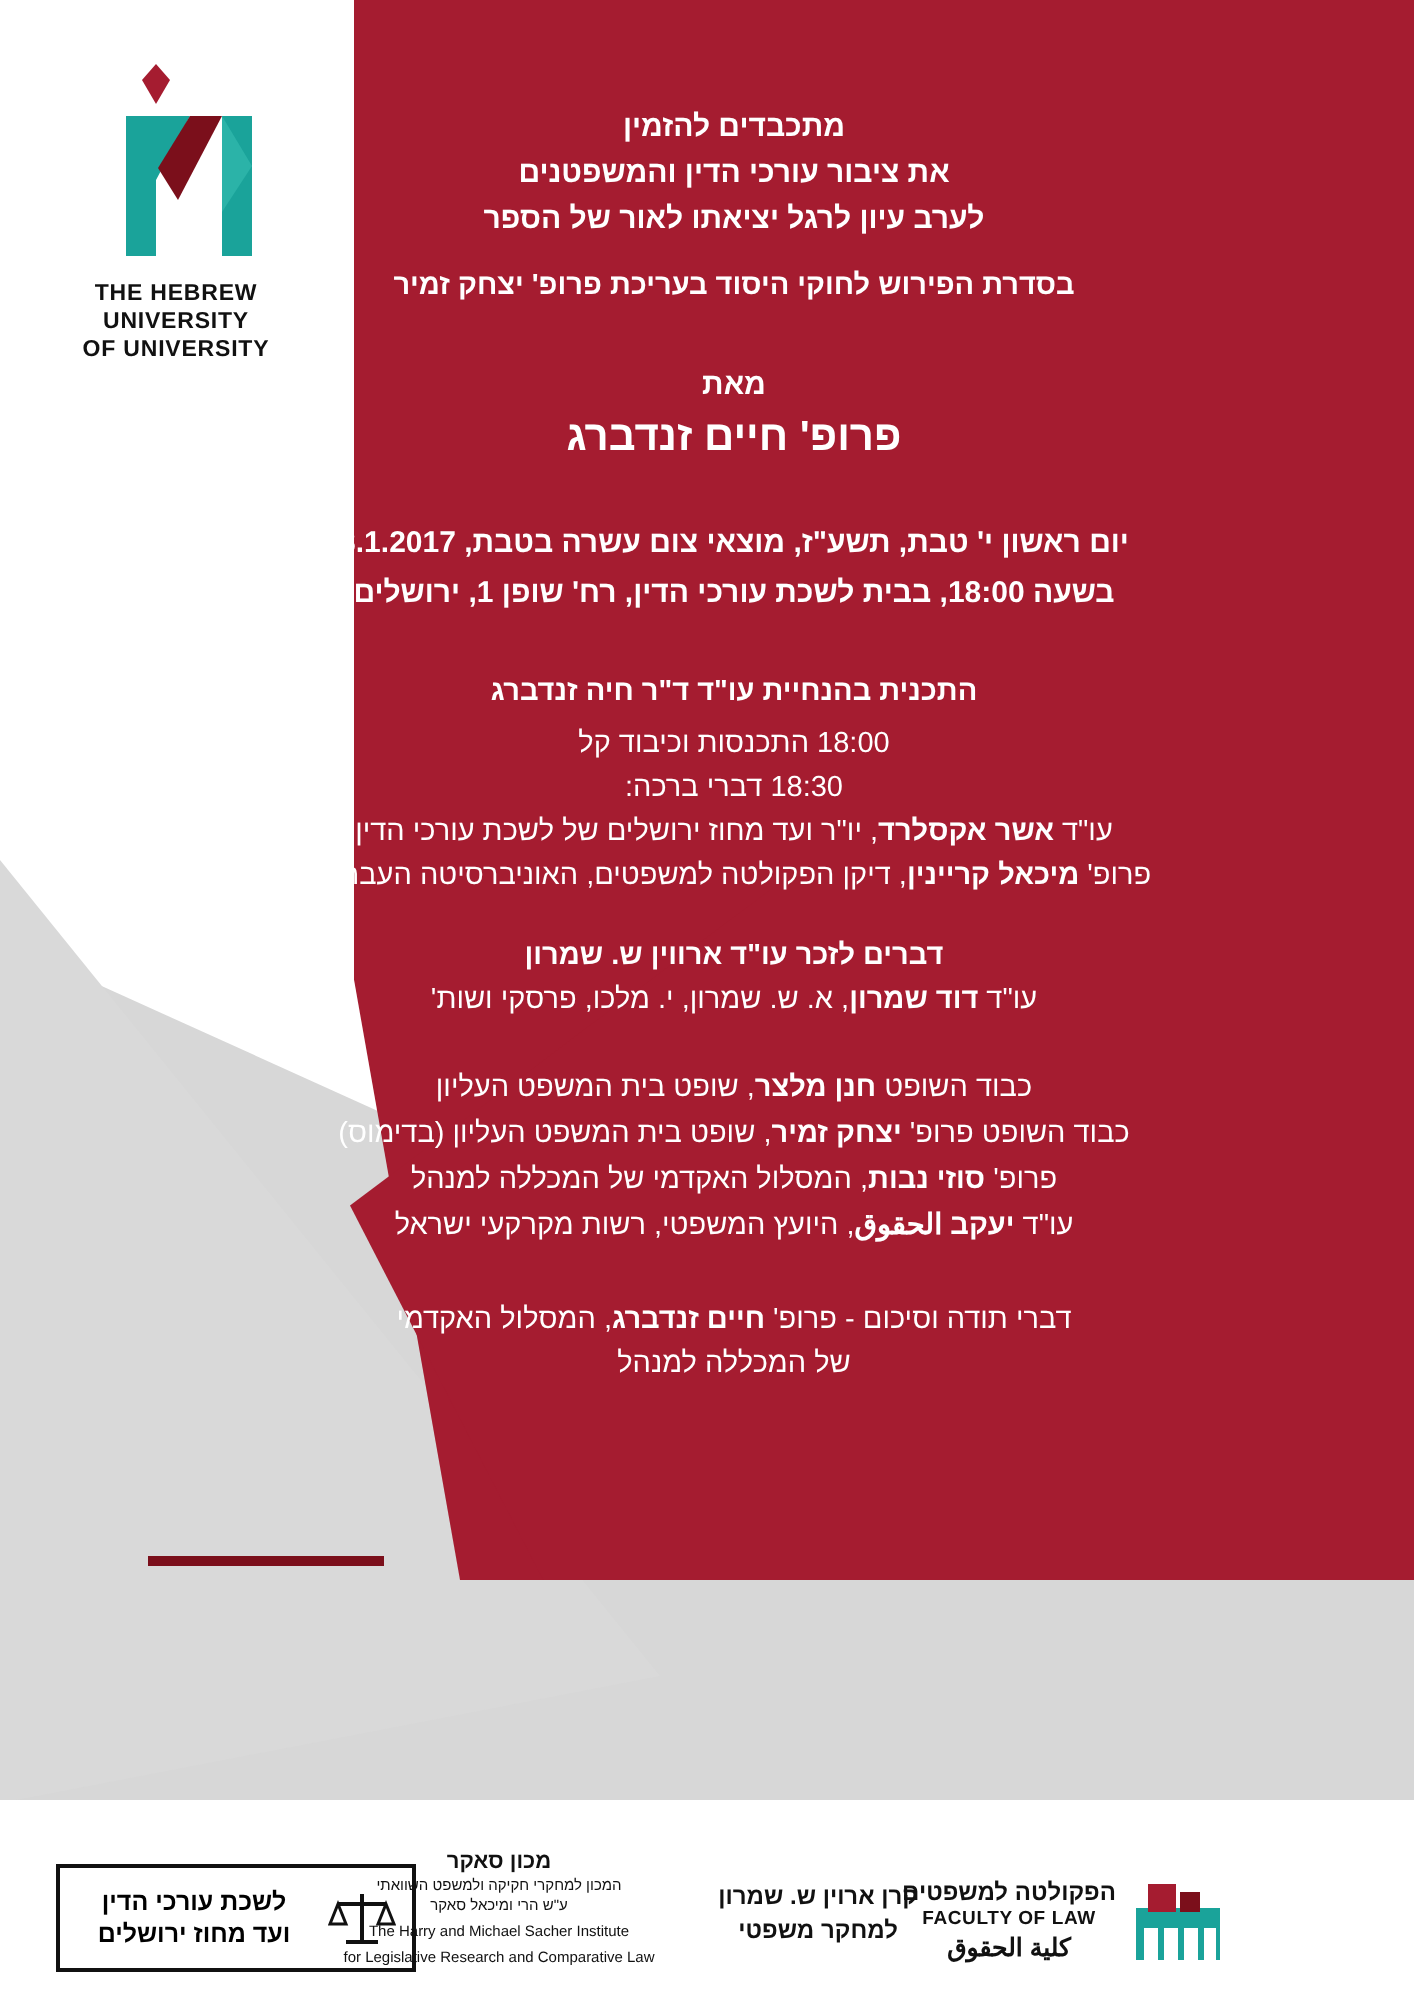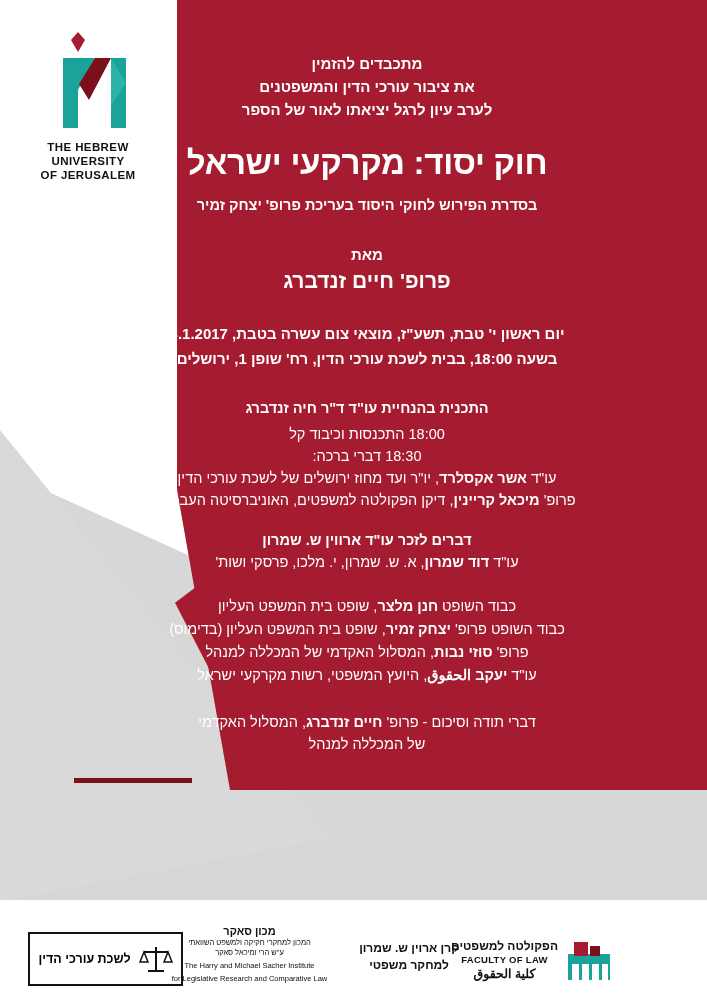--- a/index.html
+++ b/index.html
@@ -117,21 +117,21 @@
   .f-law .ar{font-size:12.5px;line-height:16px;font-weight:bold;}
 
   .f-keren{right:248px;bottom:26px;text-align:center;font-size:12px;line-height:17px;font-weight:bold;}
 
   .f-sacher{right:360px;bottom:16px;text-align:center;width:195px;}
   .f-sacher .t1{font-size:11px;line-height:14px;font-weight:bold;}
   .f-sacher .t2{font-size:7.5px;line-height:10px;}
   .f-sacher .t3{font-size:7.5px;line-height:10px;direction:ltr;margin-top:3px;}
 
   .f-bar{
-    position:absolute;left:28px;bottom:14px;width:155px;height:54px;
+    position:absolute;left:28px;bottom:14px;width:180px;height:54px;
     border:2px solid #111;box-sizing:border-box;display:flex;align-items:center;
     justify-content:flex-start;padding:0 8px;gap:8px;direction:rtl;
   }
   .f-bar .txt{font-size:12.5px;line-height:16px;font-weight:bold;text-align:center;flex:1;}
 
   
   svg{display:block;}
 </style>
 </head>
 <body>
@@ -151,33 +151,32 @@
         <path d="M30 30 L45 30 L45 100 L30 100 Z" fill="#1aa39a"></path>
         <path d="M45 30 L62 30 L45 62 Z" fill="#1aa39a"></path>
         <path d="M62 30 L78 30 L56 72 L46 56 Z" fill="#7b0f1b"></path>
         <path d="M78 30 L93 30 L93 100 L78 100 Z" fill="#1aa39a"></path>
         <path d="M78 30 L93 55 L78 78 Z" fill="#2bb3a8"></path>
       </svg>
     </div>
     <div class="uni-en">
       <div>THE HEBREW</div>
       <div>UNIVERSITY</div>
-      <div>OF JERUSALEM</div>
+      <div>OF UNIVERSITY</div>
     </div>
   </div>
 
   <div class="content">
 
     <div class="invite-line">
       <div>מתכבדים להזמין</div>
       <div>את ציבור עורכי הדין והמשפטנים</div>
       <div>לערב עיון לרגל יציאתו לאור של הספר</div>
     </div>
 
-    <div class="book-title">חוק יסוד: מקרקעי ישראל</div>
     <div class="series-line">בסדרת הפירוש לחוקי היסוד בעריכת פרופ' יצחק זמיר</div>
     <div class="by">מאת</div>
     <div class="author">פרופ' חיים זנדברג</div>
 
     <div class="when">
       <div>יום ראשון י' טבת, תשע"ז, מוצאי צום עשרה בטבת, 8.1.2017</div>
       <div>בשעה 18:00, בבית לשכת עורכי הדין, רח' שופן 1, ירושלים</div>
     </div>
 
     <div class="program">
@@ -249,16 +248,17 @@
         <svg width="34" height="34" viewBox="0 0 34 34" aria-hidden="true">
           <line x1="17" y1="5" x2="17" y2="29" stroke="#111" stroke-width="2"></line>
           <line x1="5" y1="10" x2="29" y2="10" stroke="#111" stroke-width="2"></line>
           <line x1="9" y1="29" x2="25" y2="29" stroke="#111" stroke-width="2"></line>
           <path d="M1 20 L5 10 L9 20 Z" fill="none" stroke="#111" stroke-width="1.5"></path>
           <path d="M25 20 L29 10 L33 20 Z" fill="none" stroke="#111" stroke-width="1.5"></path>
         </svg>
       </span>
       <span class="txt">
         <span style="display:block">לשכת עורכי הדין</span>
+        <span style="display:block">ועד מחוז ירושלים</span>
       </span>
     </div>
   </div>
 </div>
 
 </body></html>

